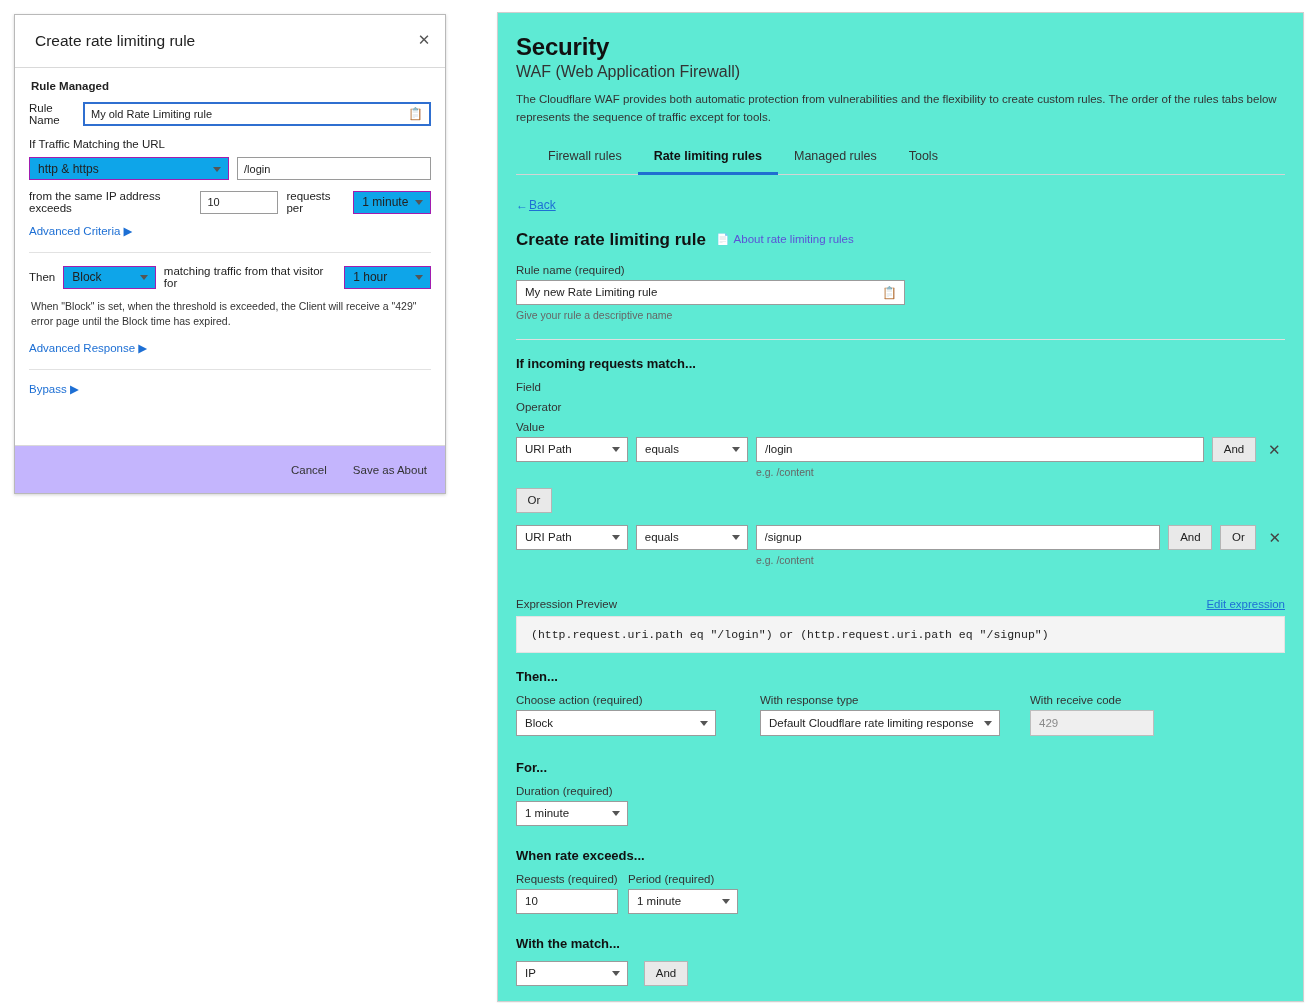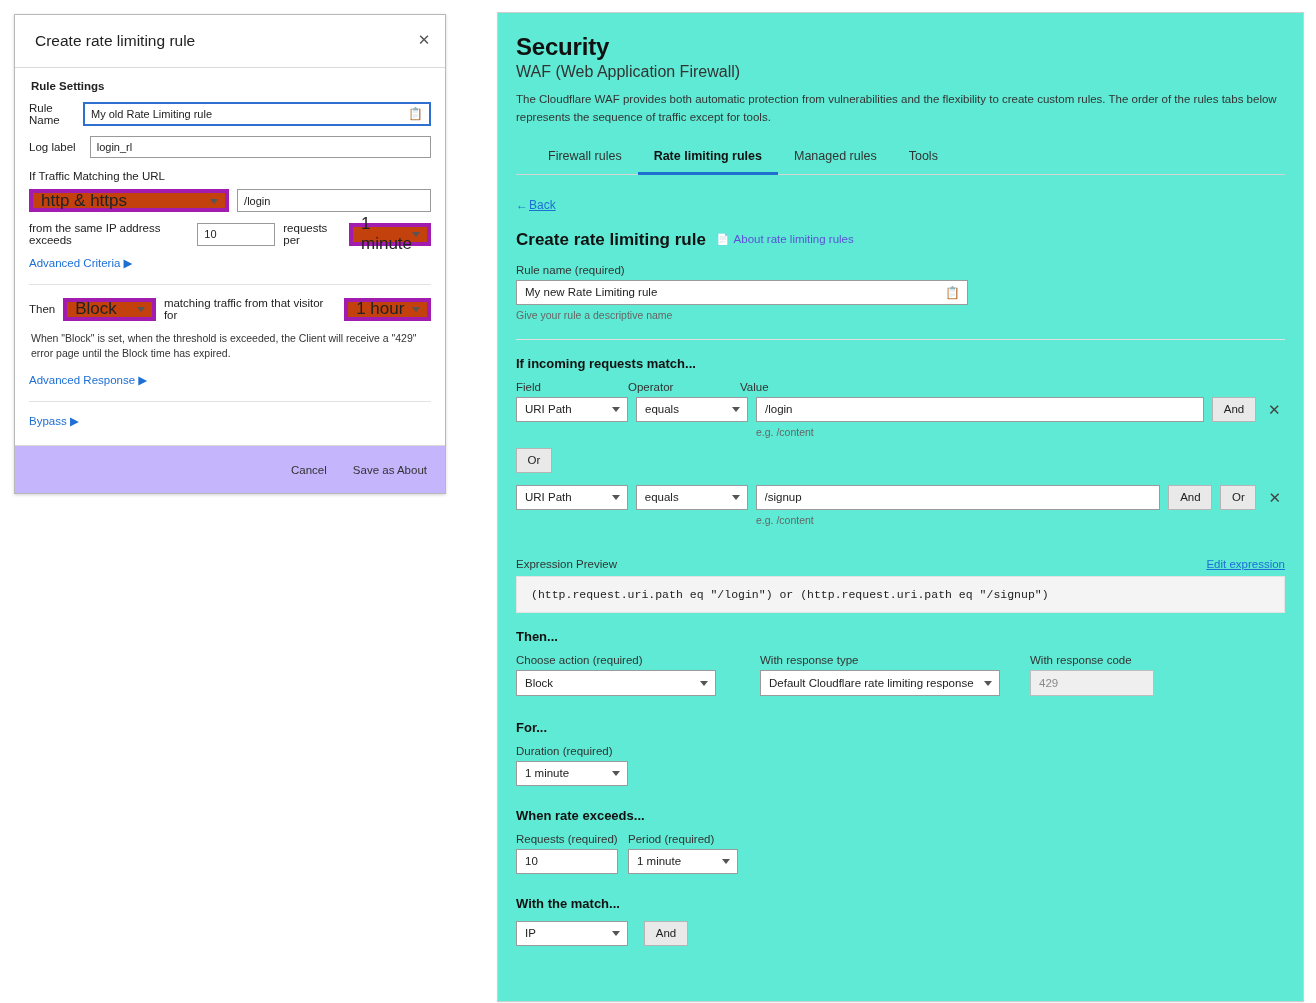--- a/index.html
+++ b/index.html
@@ -39,22 +39,22 @@
   .section-title { font-size: 11.5px; font-weight: bold; margin: 0 0 10px 2px; color: #222; }
   .row { display: flex; align-items: center; margin-bottom: 10px; }
   .lbl { font-size: 11.5px; color: #222; }
   .inp {
     border: 1px solid #9a9a9a; background: #fff; height: 22px;
     font-size: 11px; color: #222; padding: 0 6px;
     font-family: "Liberation Sans", sans-serif;
   }
   .inp-focus { border: 2px solid #2f6fd0; }
   .sel {
-    border: 4px solid #a21caf; background: #c2410c; height: 23px;
-    font-size: 17px; color: #222; padding: 0 18px 0 8px;
+    border: 1px solid #a21caf; background: #0ea5e9; height: 23px;
+    font-size: 12px; color: #222; padding: 0 18px 0 8px;
     position: relative; display: flex; align-items: center;
   }
   .caret-s {
     position: absolute; right: 7px; top: 50%; margin-top: -2px;
     width: 0; height: 0;
     border-left: 4px solid transparent; border-right: 4px solid transparent;
     border-top: 5px solid #555;
   }
   .copy-ic { position: absolute; right: 8px; top: 50%; margin-top: -7px; font-size: 12px; color: #555; }
   .link-blue { color: #1d6fd4; font-size: 11.5px; cursor: pointer; }
@@ -136,34 +136,30 @@
 
 <div class="page">
 
   <div class="modal">
     <div class="modal-header">
       <div class="modal-title">Create rate limiting rule</div>
       <div class="modal-close">✕</div>
     </div>
 
     <div class="modal-body">
-      <div class="section-title">Rule Settings</div>
+      <div class="section-title">Rule Managed</div>
 
       <div class="row">
         <div class="lbl" style="width:62px;">Rule Name</div>
         <div style="position:relative; width:396px;">
           <input class="inp inp-focus" style="width: 348px; height: 24px;" value="My old Rate Limiting rule">
           <span class="copy-ic">📋</span>
         </div>
       </div>
 
-      <div class="row">
-        <div class="lbl" style="width:62px;">Log label</div>
-        <input class="inp" style="width: 348px;" value="login_rl">
-      </div>
 
       <div class="lbl" style="margin: 12px 0 7px 0;">If Traffic Matching the URL</div>
       <div class="row">
         <div class="sel" style="width:202px;">
           <span>http &amp; https</span>
           <span class="caret-s"></span>
         </div>
         <input class="inp" style="width: 196px; margin-left: 8px; height: 23px;" value="/login">
       </div>
 
@@ -235,32 +231,32 @@
 
       <div style="display:flex; align-items:center; margin: 6px 0 14px 0;">
         <div class="page-h2">Create rate limiting rule</div>
         <div class="about-link">
           <span class="about-ic">📄</span><span>About rate limiting rules</span>
         </div>
       </div>
 
       
       <div class="field-label">Rule name (required)</div>
-      <div style="position:relative; width:452px;">
+      <div style="position:relative; width:389px;">
         <input class="txt" value="My new Rate Limiting rule" style="">
         <span style="position:absolute; right:8px; top:6px; font-size:12px; color:#555;">📋</span>
       </div>
       <div class="helper">Give your rule a descriptive name</div>
 
       <hr class="hr-sep">
 
       
       <div class="grp-title">If incoming requests match...</div>
 
-      <div style="display:flex; margin-bottom:4px;">
+      <div style="display:flex; gap:8px; margin-bottom:4px;flex-direction:column;">
         <div class="field-label" style="width:112px; margin:0;">Field</div>
         <div class="field-label" style="width:112px; margin:0;">Operator</div>
         <div class="field-label" style="margin:0;">Value</div>
       </div>
 
       
       <div style="display:flex; align-items:center; gap:8px;">
         <div class="sel2" style="width:112px;">
           <span>URI Path</span>
           <span class="caret-s"></span>
@@ -314,21 +310,21 @@
           </div>
         </div>
         <div style="margin-left:26px;">
           <div class="field-label">With response type</div>
           <div class="sel2" style="width:240px; height:26px; margin-top:3px;">
             <span>Default Cloudflare rate limiting response</span>
             <span class="caret-s"></span>
           </div>
         </div>
         <div style="margin-left:12px;">
-          <div class="field-label">With response code</div>
+          <div class="field-label">With receive code</div>
           <div class="sel2 disabled" style="width:124px; height:26px; margin-top:3px;">
             <span>429</span>
           </div>
         </div>
       </div>
 
       
       <div class="grp-title" style="margin-top:24px;">For...</div>
       <div class="field-label">Duration (required)</div>
       <div class="sel2" style="width:112px;">

